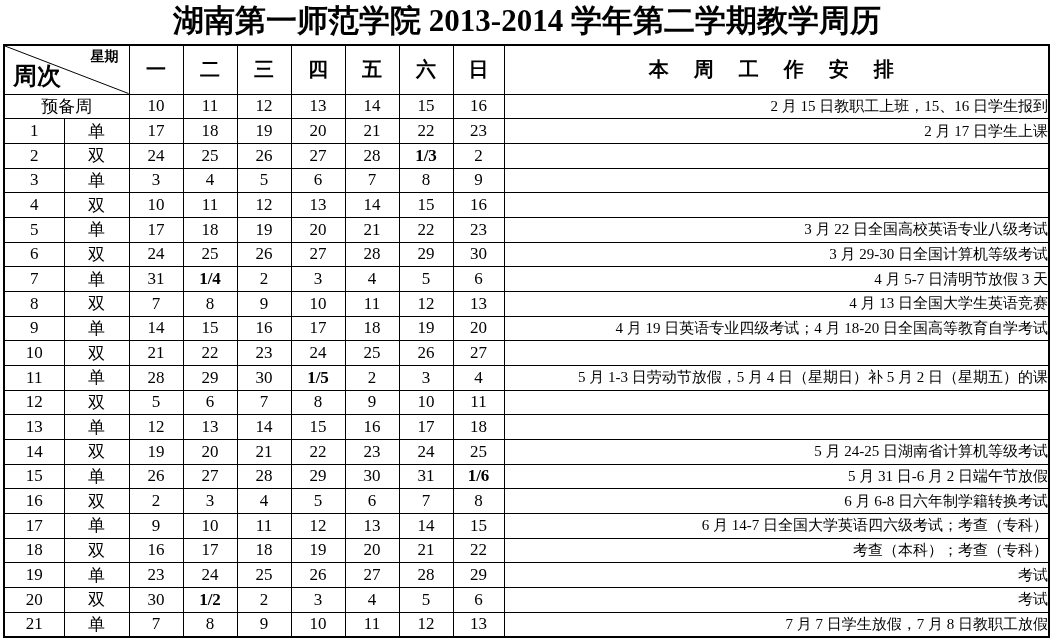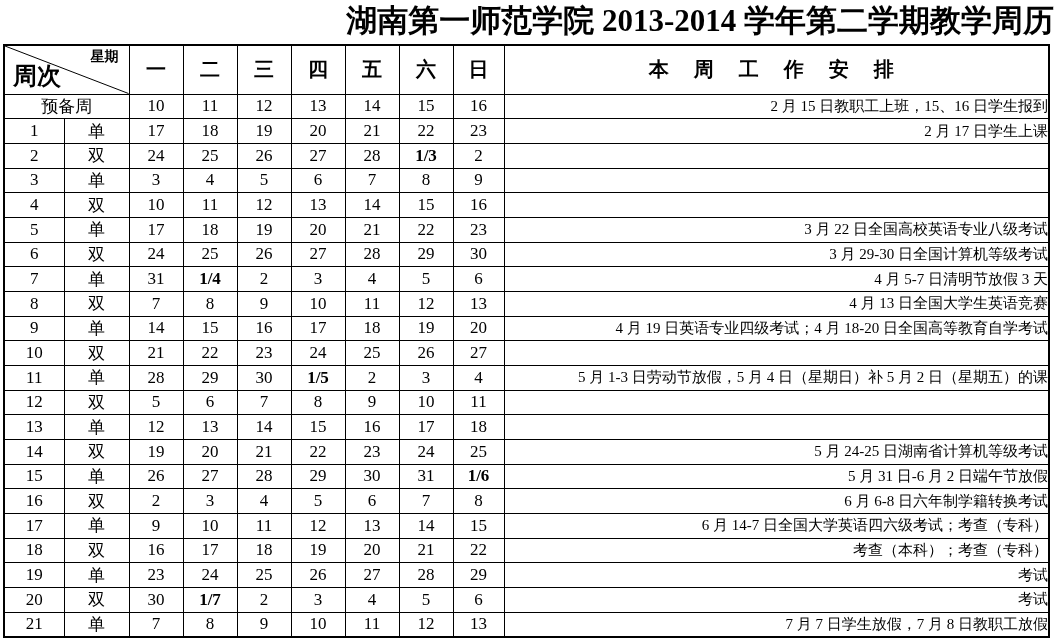--- a/index.html
+++ b/index.html
@@ -1,21 +1,21 @@
 <!DOCTYPE html>
 <html><head>
 <meta charset="utf-8">
 <style>
   html,body{margin:0;padding:0;}
   body{
     width:1054px;height:640px;background:#ffffff;overflow:hidden;
     font-family:"Liberation Serif","DejaVu Serif",serif;color:#000;
   }
   .title{
-    margin:0;height:44px;line-height:42px;text-align:right;
+    margin:0;height:44px;line-height:42px;text-align:center;
     font-size:31px;font-weight:bold;white-space:nowrap;
   }
   table.cal{
     border-collapse:collapse;table-layout:fixed;
     width:1047px;margin-left:3px;
     border:2px solid #000;
   }
   .cal th,.cal td{
     border:1px solid #000;padding:0;vertical-align:middle;overflow:hidden;
   }
@@ -310,21 +310,21 @@
           <td class="num-cell">26</td>
           <td class="num-cell">27</td>
           <td class="num-cell">28</td>
           <td class="num-cell">29</td>
           <td class="remark-cell">考试</td>
         </tr>
         <tr>
           <td class="week-cell">20</td>
           <td class="parity-cell">双</td>
           <td class="num-cell">30</td>
-          <td class="num-cell bold">1/7</td>
+          <td class="num-cell bold">1/2</td>
           <td class="num-cell">2</td>
           <td class="num-cell">3</td>
           <td class="num-cell">4</td>
           <td class="num-cell">5</td>
           <td class="num-cell">6</td>
           <td class="remark-cell">考试</td>
         </tr>
         <tr>
           <td class="week-cell">21</td>
           <td class="parity-cell">单</td>

